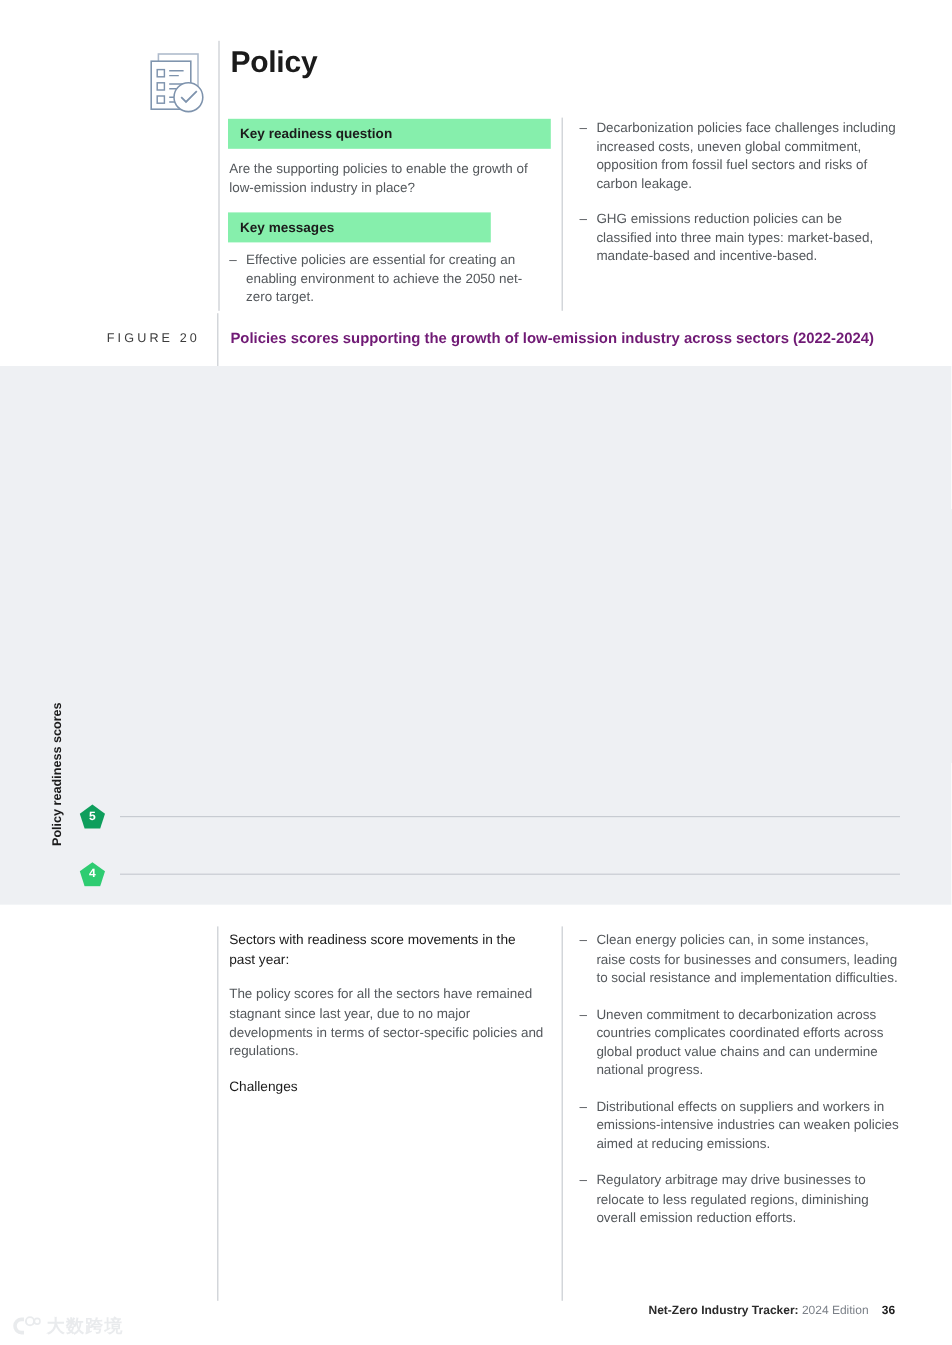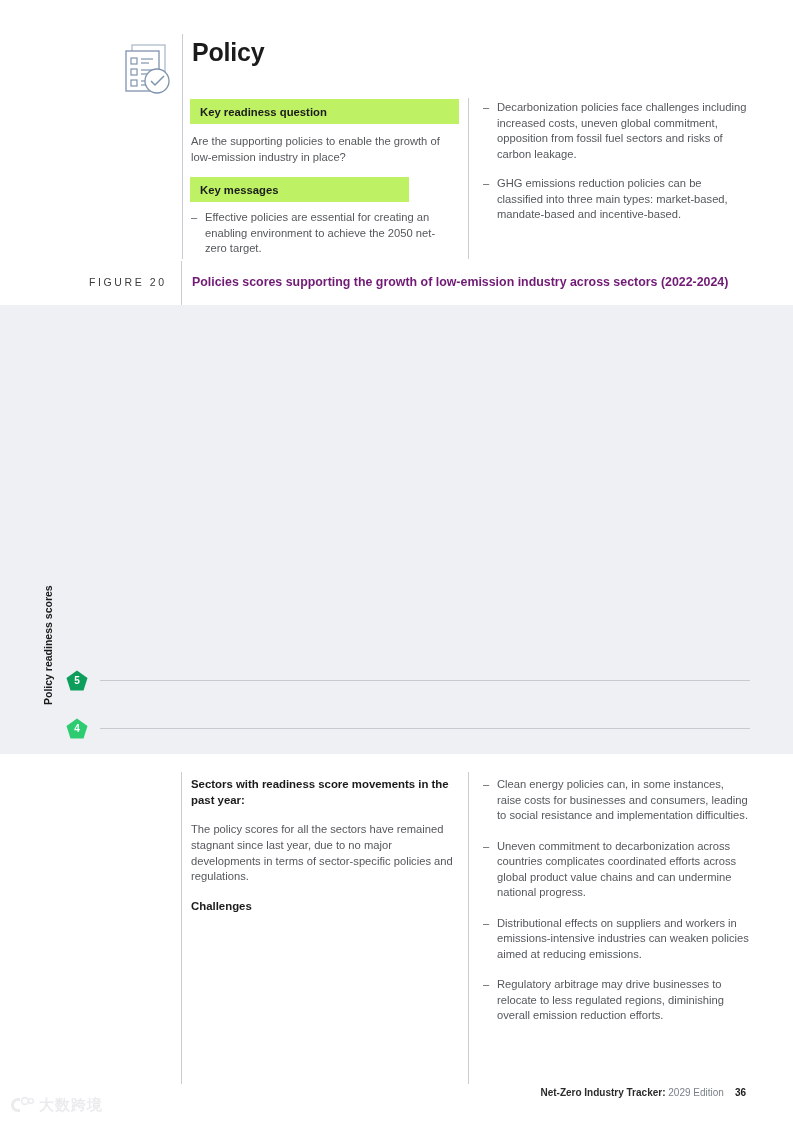--- a/index.html
+++ b/index.html
@@ -14,21 +14,21 @@
 
   
   .header { position: absolute; left: 0; top: 0; width: 793px; height: 296px; background:#fff; }
   .hdr-icon { position: absolute; left: 118px; top: 38px; width: 62px; height: 62px; }
   .hdr-rule { position: absolute; left: 182px; top: 34px; width: 1px; height: 225px; background: #c9ccd1; }
   .hdr-title {
     position: absolute; left: 192px; top: 38px;
     font-size: 25px; font-weight: bold; color: #1b1b1b; letter-spacing: -0.2px;
   }
   .kbox {
-    position: absolute; background: #bef264; height: 25px;
+    position: absolute; background: #86efac; height: 25px;
     display: flex; align-items: center; padding-left: 10px;
     font-size: 11.3px; font-weight: bold; color: #1b1b1b;
   }
   #kbox-q { left: 190px; top: 99px; width: 269px; }
   #kbox-m { left: 190px; top: 177px; width: 219px; }
   .kq-text { position: absolute; left: 191px; top: 133px; width: 262px; font-size: 11.2px; line-height: 16px; color: #54585c; }
   .km-list { position: absolute; left: 191px; top: 210px; width: 265px; }
   .bullet-row { display: flex; font-size: 11.2px; line-height: 15.5px; color: #54585c; margin-bottom: 11px; }
   .bullet-row .dash { width: 14px; flex: 0 0 14px; color: #54585c; }
   .bullet-row .btxt { flex: 1; }
@@ -86,21 +86,21 @@
 
   .note { position: absolute; left: 48px; top: 725px; font-size: 8.2px; color: #8b9097; }
   .note b { color: #5a5f66; }
 
   
   .bottom { position: absolute; left: 0; top: 754px; width: 793px; height: 367px; background: #fff; }
   .b-rule1 { position: absolute; left: 181px; top: 18px; width: 1px; height: 312px; background: #c9ccd1; }
   .b-rule2 { position: absolute; left: 468px; top: 18px; width: 1px; height: 312px; background: #c9ccd1; }
   .b-left { position: absolute; left: 191px; top: 23px; width: 262px; }
   .b-right { position: absolute; left: 483px; top: 23px; width: 268px; }
-  .b-h { font-size: 11.4px; font-weight: bold; color: #1b1b1b; line-height: 15.5px; margin-bottom: 14px; }
+  .b-h { font-size: 11.4px; font-weight: normal; color: #1b1b1b; line-height: 15.5px; margin-bottom: 14px; }
   .b-p { font-size: 11.2px; line-height: 15.8px; color: #54585c; margin-bottom: 14px; }
 
   .footer { position: absolute; right: 47px; bottom: 23px; font-size: 10px; color: #7b8088; }
   .footer b { color: #2b2b2b; }
   .footer .pg { color: #1b1b1b; font-weight: bold; margin-left: 11px; }
   .watermark { position: absolute; left: 8px; bottom: 6px; opacity: 0.30; display: flex; align-items: center; gap: 5px; }
   .watermark .wt { font-size: 15px; font-weight: bold; color: #b9bec6; letter-spacing: 1px; }
 </style>
 </head>
 <body>
@@ -342,21 +342,21 @@
         <span class="dash">–</span>
         <span class="btxt">Distributional effects on suppliers and workers in emissions-intensive industries can weaken policies aimed at reducing emissions.</span>
       </div>
       <div class="bullet-row" style="margin-bottom:15px">
         <span class="dash">–</span>
         <span class="btxt">Regulatory arbitrage may drive businesses to relocate to less regulated regions, diminishing overall emission reduction efforts.</span>
       </div>
     </div>
 
     <div class="footer">
-      <b>Net-Zero Industry Tracker:</b><span> 2029 Edition</span><span class="pg">36</span>
+      <b>Net-Zero Industry Tracker:</b><span> 2024 Edition</span><span class="pg">36</span>
     </div>
 
     <div class="watermark">
       <svg width="26" height="20" viewBox="0 0 26 20">
         <path d="M3 10 a7 7 0 0 1 7 -7 h2 v3 h-2 a4 4 0 0 0 0 8 h2 v3 h-2 a7 7 0 0 1 -7 -7z" fill="#b9bec6"></path>
         <circle cx="17" cy="6" r="3.4" fill="none" stroke="#b9bec6" stroke-width="1.6"></circle>
         <circle cx="23" cy="6" r="2.4" fill="none" stroke="#b9bec6" stroke-width="1.4"></circle>
       </svg>
       <span class="wt">大数跨境</span>
     </div>

